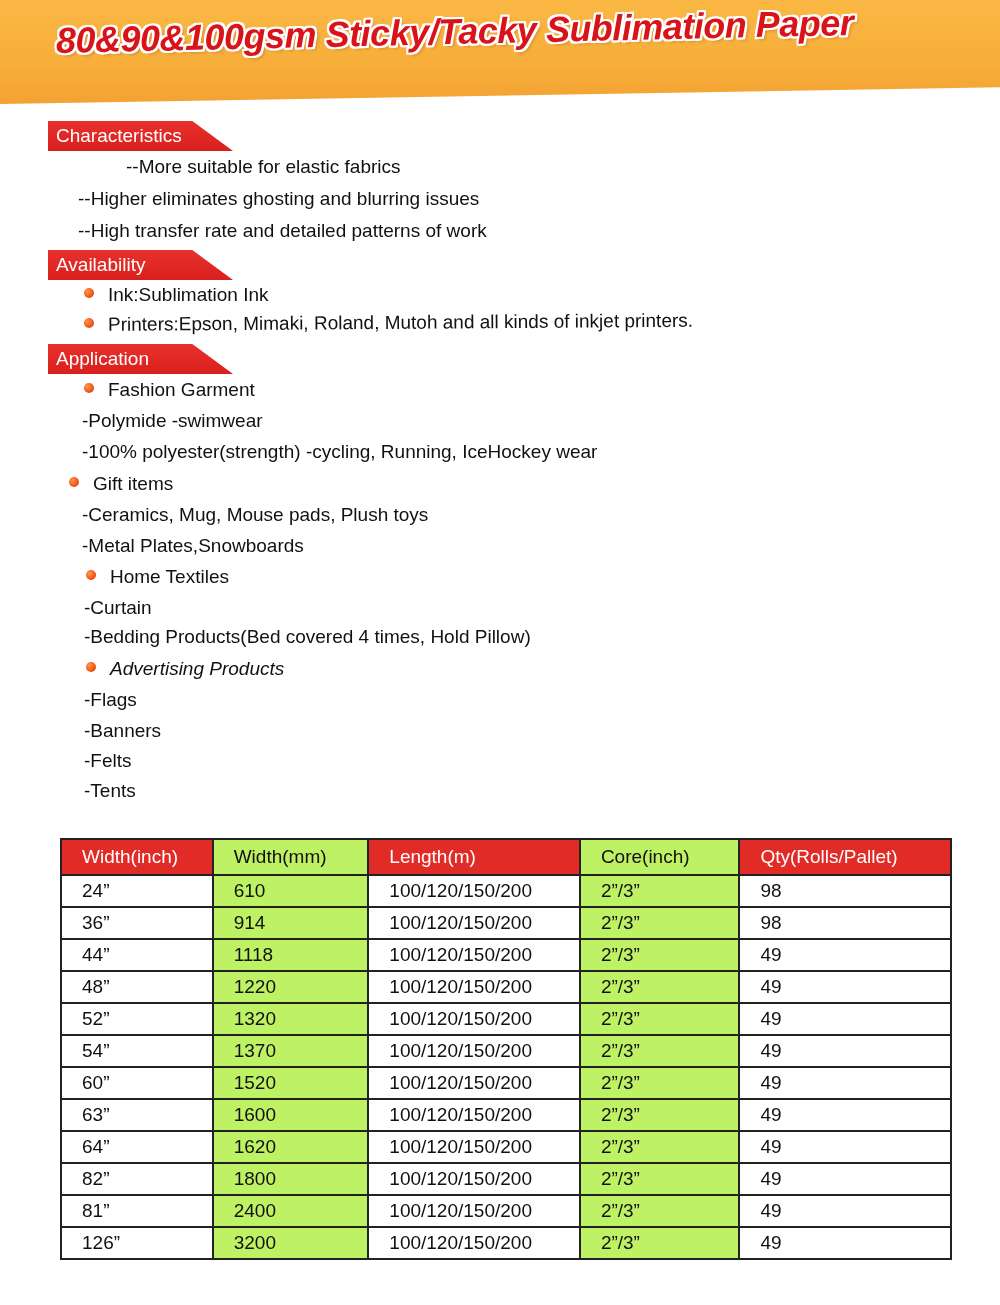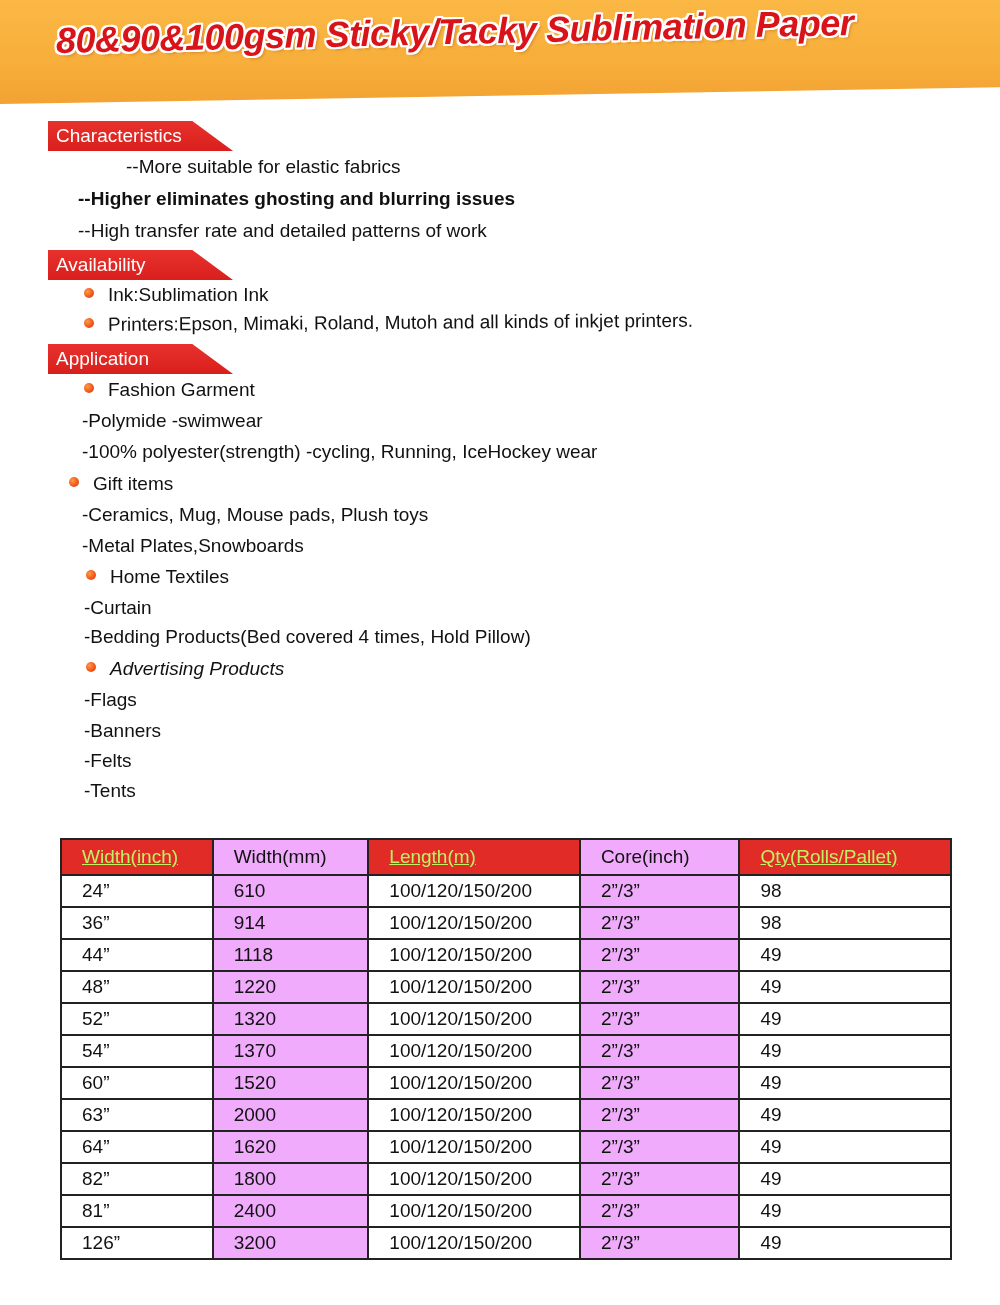--- a/index.html
+++ b/index.html
@@ -38,35 +38,35 @@
   }
   table.spec {
     position: absolute; left: 60px; top: 838px; width: 892px;
     border-collapse: collapse; font-size: 19px;
   }
   table.spec th, table.spec td {
     border: 2px solid #222; height: 30px; padding: 0 0 0 20px; text-align: left;
     font-weight: normal; white-space: nowrap;
   }
   table.spec th { height: 34px; }
-  th.red { background: #e02b26; color: #bef264; text-decoration: underline; }
-  th.grey, td.grey { background: #f0abfc; color: #111; }
+  th.red { background: #e02b26; color: #ffffff; }
+  th.grey, td.grey { background: #bef264; color: #111; }
   td.white { background: #fff; }
   col.c1 { width: 152px; } col.c2 { width: 156px; } col.c3 { width: 212px; }
   col.c4 { width: 160px; } col.c5 { width: 212px; }
 </style>
 </head>
 <body>
 
 <div class="banner"></div>
 <h1 class="title">80&amp;90&amp;100gsm Sticky/Tacky Sublimation Paper</h1>
 
 <div class="section-tag" style="top:121px;">Characteristics</div>
 <div class="line" style="left:78px; top:156px;margin-left:48px;">--More suitable for elastic fabrics</div>
-<div class="line" style="left:78px; top:188px;font-weight:bold;">--Higher eliminates ghosting and blurring issues</div>
+<div class="line" style="left:78px; top:188px;">--Higher eliminates ghosting and blurring issues</div>
 <div class="line" style="left:78px; top:220px;">--High transfer rate and detailed patterns of work</div>
 
 <div class="section-tag" style="top:250px;">Availability</div>
 <div class="line" style="left:84px; top:284px;">
   <span class="bullet"></span><span>Ink:Sublimation Ink</span>
 </div>
 <div class="line" style="left:84px; top:314px; transform: rotate(-0.4deg); transform-origin:left center;">
   <span class="bullet"></span><span>Printers:Epson, Mimaki, Roland, Mutoh and all kinds of inkjet printers.</span>
 </div>
 
@@ -160,21 +160,21 @@
       </tr>
       <tr>
         <td class="white">60”</td>
         <td class="grey">1520</td>
         <td class="white">100/120/150/200</td>
         <td class="grey">2”/3”</td>
         <td class="white">49</td>
       </tr>
       <tr>
         <td class="white">63”</td>
-        <td class="grey">2000</td>
+        <td class="grey">1600</td>
         <td class="white">100/120/150/200</td>
         <td class="grey">2”/3”</td>
         <td class="white">49</td>
       </tr>
       <tr>
         <td class="white">64”</td>
         <td class="grey">1620</td>
         <td class="white">100/120/150/200</td>
         <td class="grey">2”/3”</td>
         <td class="white">49</td>

